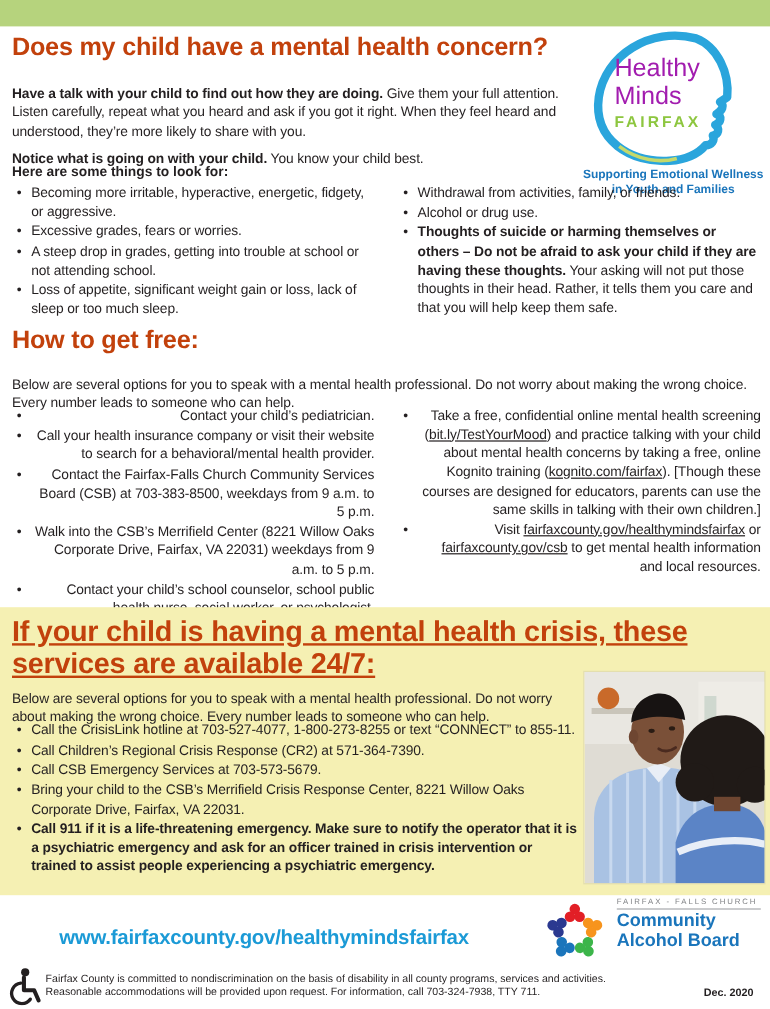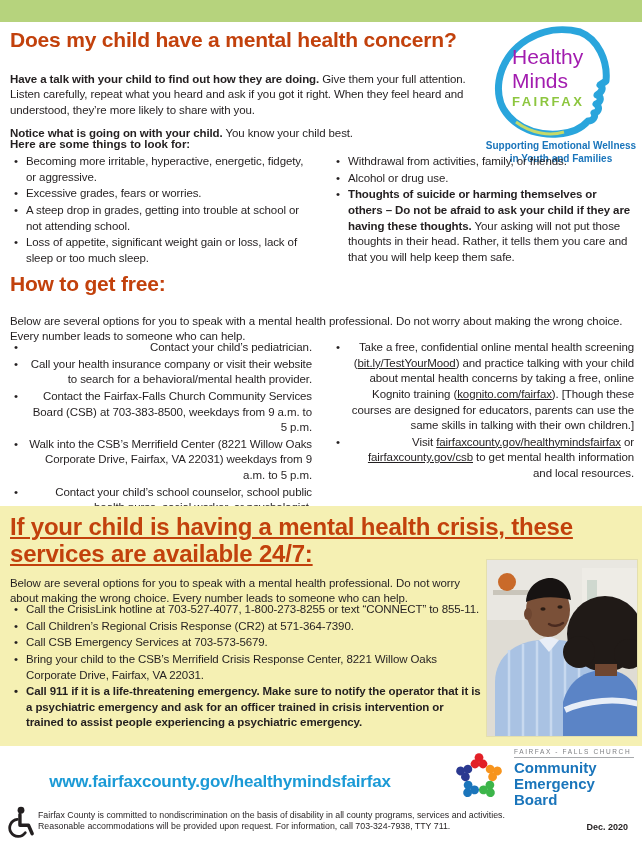--- a/index.html
+++ b/index.html
@@ -208,21 +208,21 @@
               <circle r="4.4" cx="-4" cy="3" fill="#2b3990"></circle>
               <circle r="4.4" cx="4" cy="3" fill="#2b3990"></circle>
             </g>
           </g>
       </g>
     </svg>
     <div class="csb-txt">
       <div class="csb-top">FAIRFAX - FALLS CHURCH</div>
       <div class="csb-name">
         <span>Community</span><br>
-        <span>Emergency Board</span>
+        <span>Alcohol Board</span>
       </div>
     </div>
   </div>
 
   <svg class="access" viewBox="0 0 26 30">
     <circle cx="13" cy="4" r="3.2" fill="#231f20"></circle>
     <path d="M12 8 L12 18 L20 18 L23.5 26" stroke="#231f20" stroke-width="3.2" fill="none" stroke-linecap="round" stroke-linejoin="round"></path>
     <path d="M17 25 A8 8 0 1 1 9.5 12.5" stroke="#231f20" stroke-width="2.6" fill="none" stroke-linecap="round"></path>
   </svg>
 

